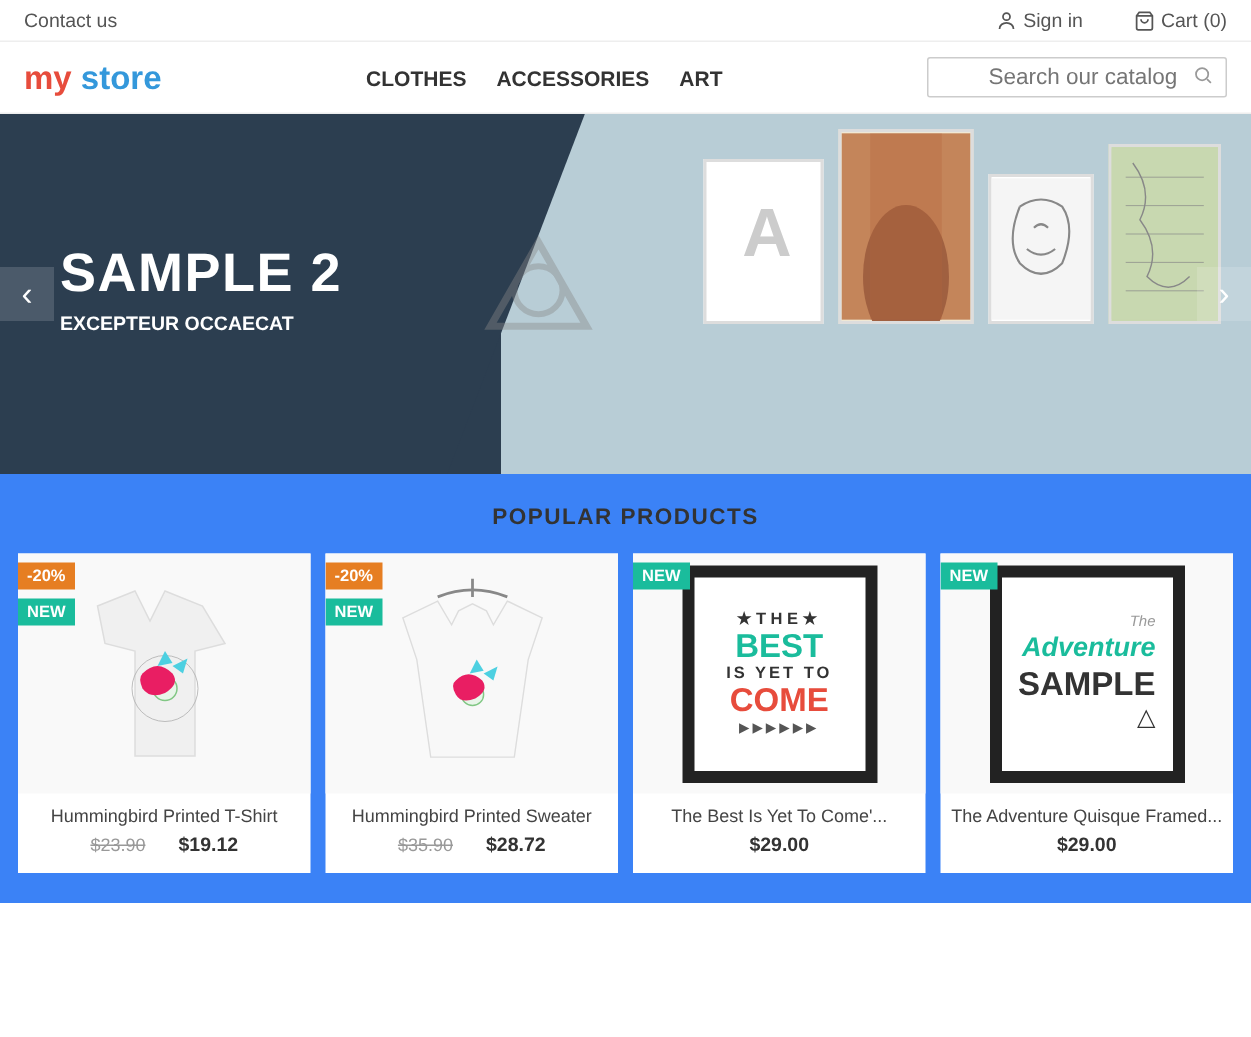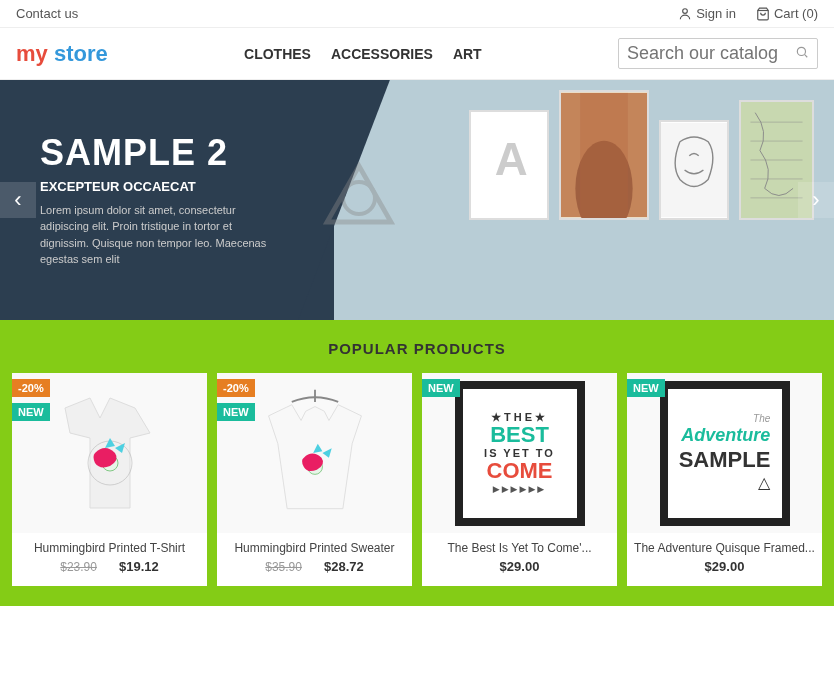--- a/index.html
+++ b/index.html
@@ -10,21 +10,21 @@
       display: flex;
       justify-content: space-between;
       align-items: center;
       padding: 6px 16px;
       border-bottom: 1px solid #eee;
       font-size: 13px;
       color: #555;
     }
     .top-bar-right {
       display: flex;
-      gap: 20px;
+      gap: 34px;
       align-items: flex-end;
     }
     .top-bar-link {
       display: flex;
       align-items: center;
       gap: 4px;
       color: #555;
       text-decoration: none;
       cursor: pointer;
     }
@@ -66,24 +66,25 @@
       align-items: center;
       border: 1px solid #ccc;
       border-radius: 2px;
       padding: 4px 8px;
       width: 200px;
       background: #fff;
     }
     .search-bar input {
       border: none;
       outline: none;
-      font-size: 18px;
+      font-size: 15px;
       color: #0c4a6e;
       width: 100%;
       background: transparent;
+      margin-left: 32px;
     }
     .search-icon-btn {
       cursor: pointer;
       color: #999;
       font-size: 14px;
       background: none;
       border: none;
     }
 
     
@@ -183,21 +184,21 @@
       align-items: center;
       justify-content: center;
       z-index: 10;
     }
     .carousel-prev { left: 0; }
     .carousel-next { right: 0; }
 
     
     .products-section {
       padding: 20px 10px;
-      background: #84cc16;
+      background: #3b82f6;
     }
     .section-title {
       text-align: center;
       font-size: 15px;
       font-weight: bold;
       letter-spacing: 1px;
       color: #333;
       margin-bottom: 16px;
     }
     .products-grid {
@@ -407,21 +408,20 @@
         <line x1="10" y1="80" x2="65" y2="80" stroke="#888" stroke-width="0.5"></line>
         <line x1="10" y1="100" x2="65" y2="100" stroke="#888" stroke-width="0.5"></line>
         <path d="M15,10 Q30,30 20,50 Q35,70 25,90 Q40,105 55,90" stroke="#888" stroke-width="1" fill="none"></path>
       </svg>
     </div>
   </div>
 
   <div class="hero-text">
     <div class="hero-title">SAMPLE 2</div>
     <div class="hero-subtitle">EXCEPTEUR OCCAECAT</div>
-    <div class="hero-desc">Lorem ipsum dolor sit amet, consectetur adipiscing elit. Proin tristique in tortor et dignissim. Quisque non tempor leo. Maecenas egestas sem elit</div>
   </div>
 
   <button class="carousel-btn carousel-prev">‹</button>
   <button class="carousel-btn carousel-next">›</button>
 </div>
 
 <div class="products-section">
   <div class="section-title">POPULAR PRODUCTS</div>
 
   <div class="products-grid">

